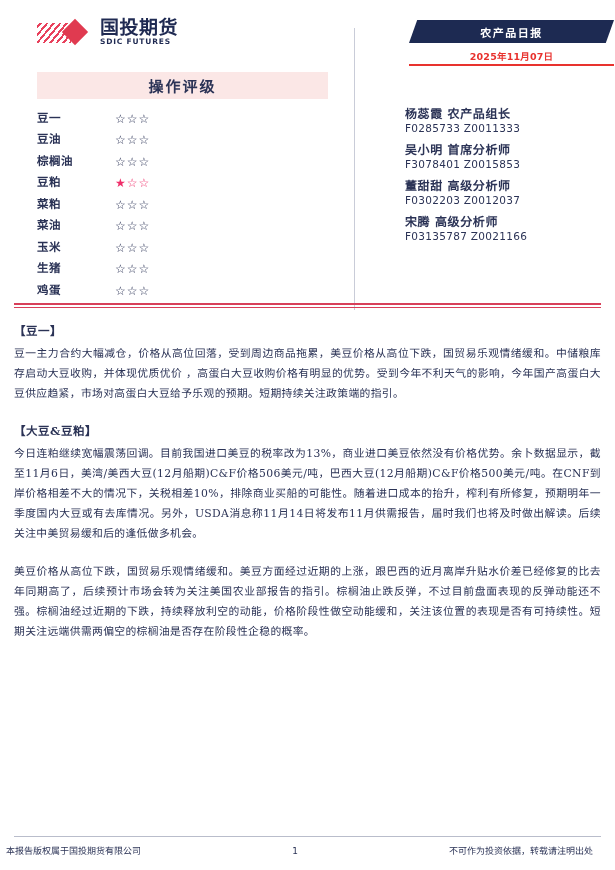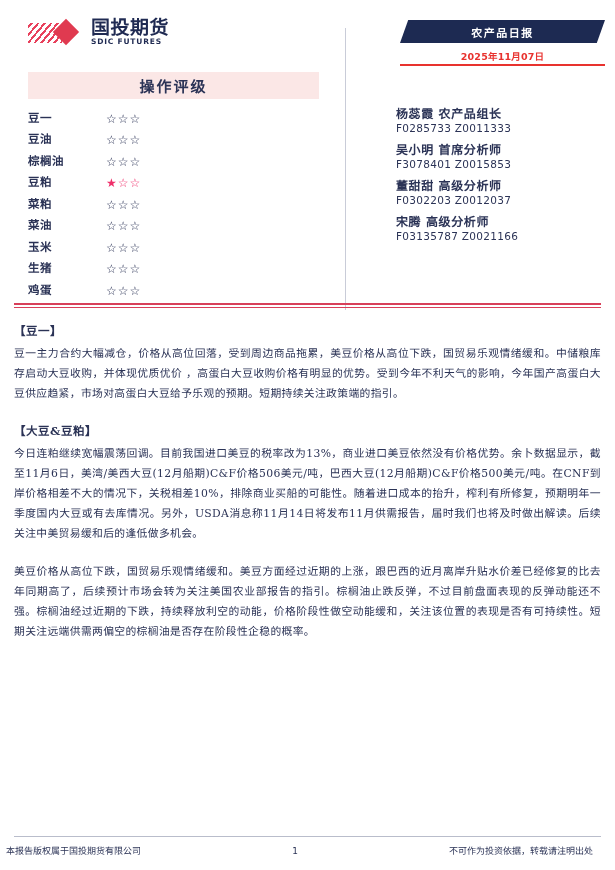--- a/index.html
+++ b/index.html
@@ -21,21 +21,21 @@
     position: absolute;
     inset: 0;
     width: 615px;
     height: 870px;
   }
 
   
   .header {
     position: absolute;
     top: 14px;
-    left: 4px;
+    left: 13px;
     width: 508px;
     height: 285px;
   }
 
   .brand {
     position: absolute;
     left: 24px;
     top: 4px;
     display: flex;
     align-items: flex-start;

